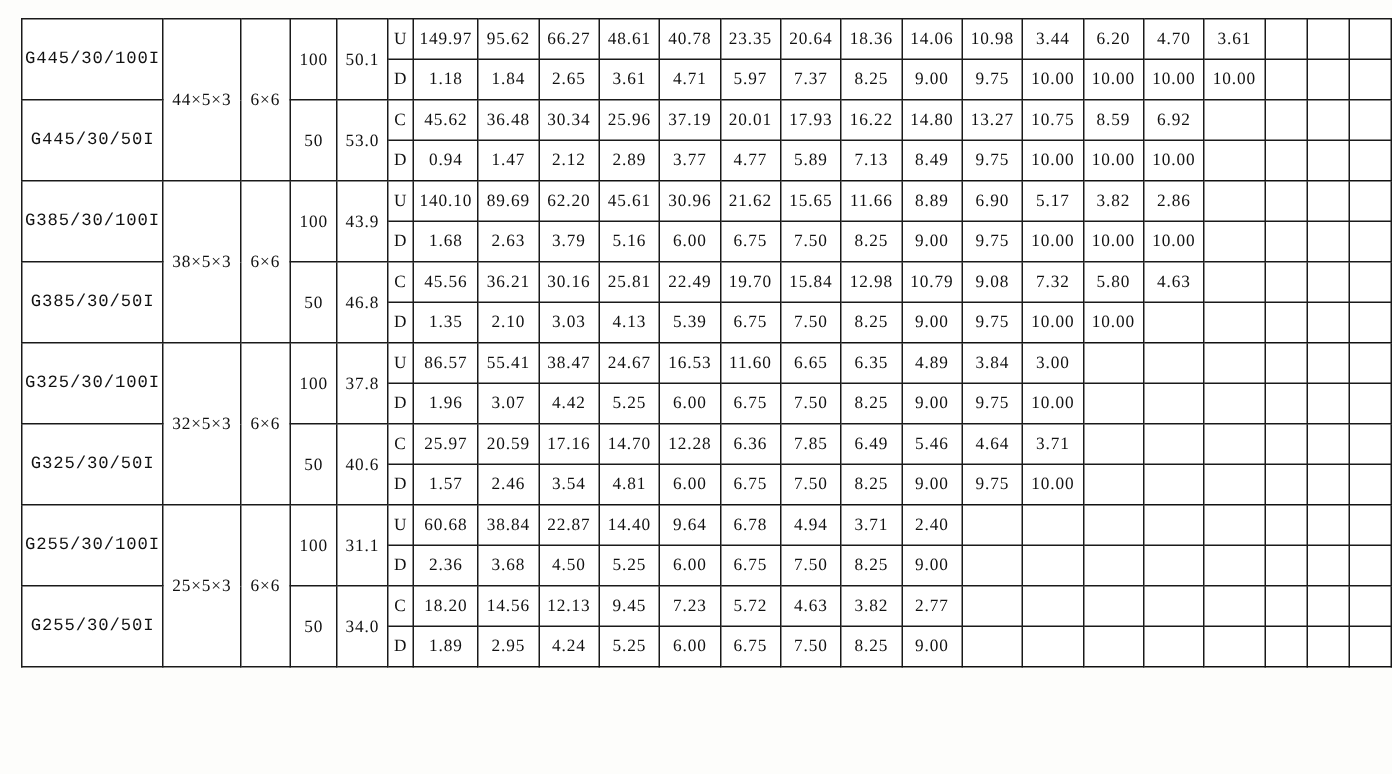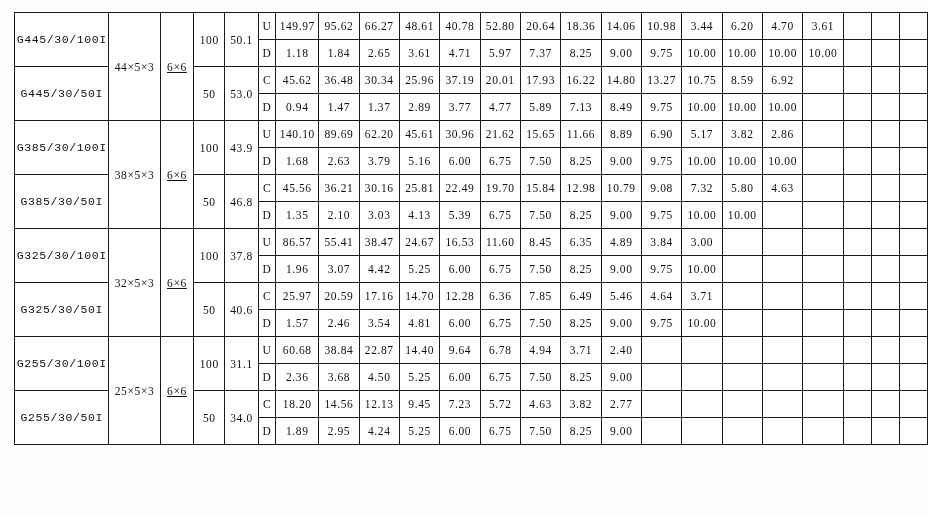--- a/index.html
+++ b/index.html
@@ -44,21 +44,20 @@
     text-align: center;
     font-family: Liberation Mono, monospace;
   }
   td.sec {
     width: 58px;
     font-size: 12px;
   }
   td.bolt {
     width: 42px;
     font-size: 12px;
-    text-decoration: underline;
   }
   td.len {
     width: 38px;
     font-size: 12px;
   }
   td.val0 {
     width: 40px;
     font-size: 12px;
   }
   td.ud {
@@ -87,21 +86,21 @@
           <td class="sec" rowspan="4">44×5×3</td>
           <td class="bolt" rowspan="4">6×6</td>
           <td class="len" rowspan="2">100</td>
           <td class="val0" rowspan="2">50.1</td>
           <td class="ud">U</td>
           <td class="num">149.97</td>
           <td class="num">95.62</td>
           <td class="num">66.27</td>
           <td class="num">48.61</td>
           <td class="num">40.78</td>
-          <td class="num">52.80</td>
+          <td class="num">23.35</td>
           <td class="num">20.64</td>
           <td class="num">18.36</td>
           <td class="num">14.06</td>
           <td class="num">10.98</td>
           <td class="num">3.44</td>
           <td class="num">6.20</td>
           <td class="num">4.70</td>
           <td class="num">3.61</td>
           <td class="blank"></td>
           <td class="blank"></td>
@@ -147,21 +146,21 @@
           <td class="num">6.92</td>
           <td class="blank"></td>
           <td class="blank"></td>
           <td class="blank"></td>
           <td class="blank"></td>
         </tr>
         <tr class="groupend">
           <td class="ud">D</td>
           <td class="num">0.94</td>
           <td class="num">1.47</td>
-          <td class="num">1.37</td>
+          <td class="num">2.12</td>
           <td class="num">2.89</td>
           <td class="num">3.77</td>
           <td class="num">4.77</td>
           <td class="num">5.89</td>
           <td class="num">7.13</td>
           <td class="num">8.49</td>
           <td class="num">9.75</td>
           <td class="num">10.00</td>
           <td class="num">10.00</td>
           <td class="num">10.00</td>
@@ -264,21 +263,21 @@
           <td class="bolt" rowspan="4">6×6</td>
           <td class="len" rowspan="2">100</td>
           <td class="val0" rowspan="2">37.8</td>
           <td class="ud">U</td>
           <td class="num">86.57</td>
           <td class="num">55.41</td>
           <td class="num">38.47</td>
           <td class="num">24.67</td>
           <td class="num">16.53</td>
           <td class="num">11.60</td>
-          <td class="num">8.45</td>
+          <td class="num">6.65</td>
           <td class="num">6.35</td>
           <td class="num">4.89</td>
           <td class="num">3.84</td>
           <td class="num">3.00</td>
           <td class="blank"></td>
           <td class="blank"></td>
           <td class="blank"></td>
           <td class="blank"></td>
           <td class="blank"></td>
           <td class="blank"></td>

